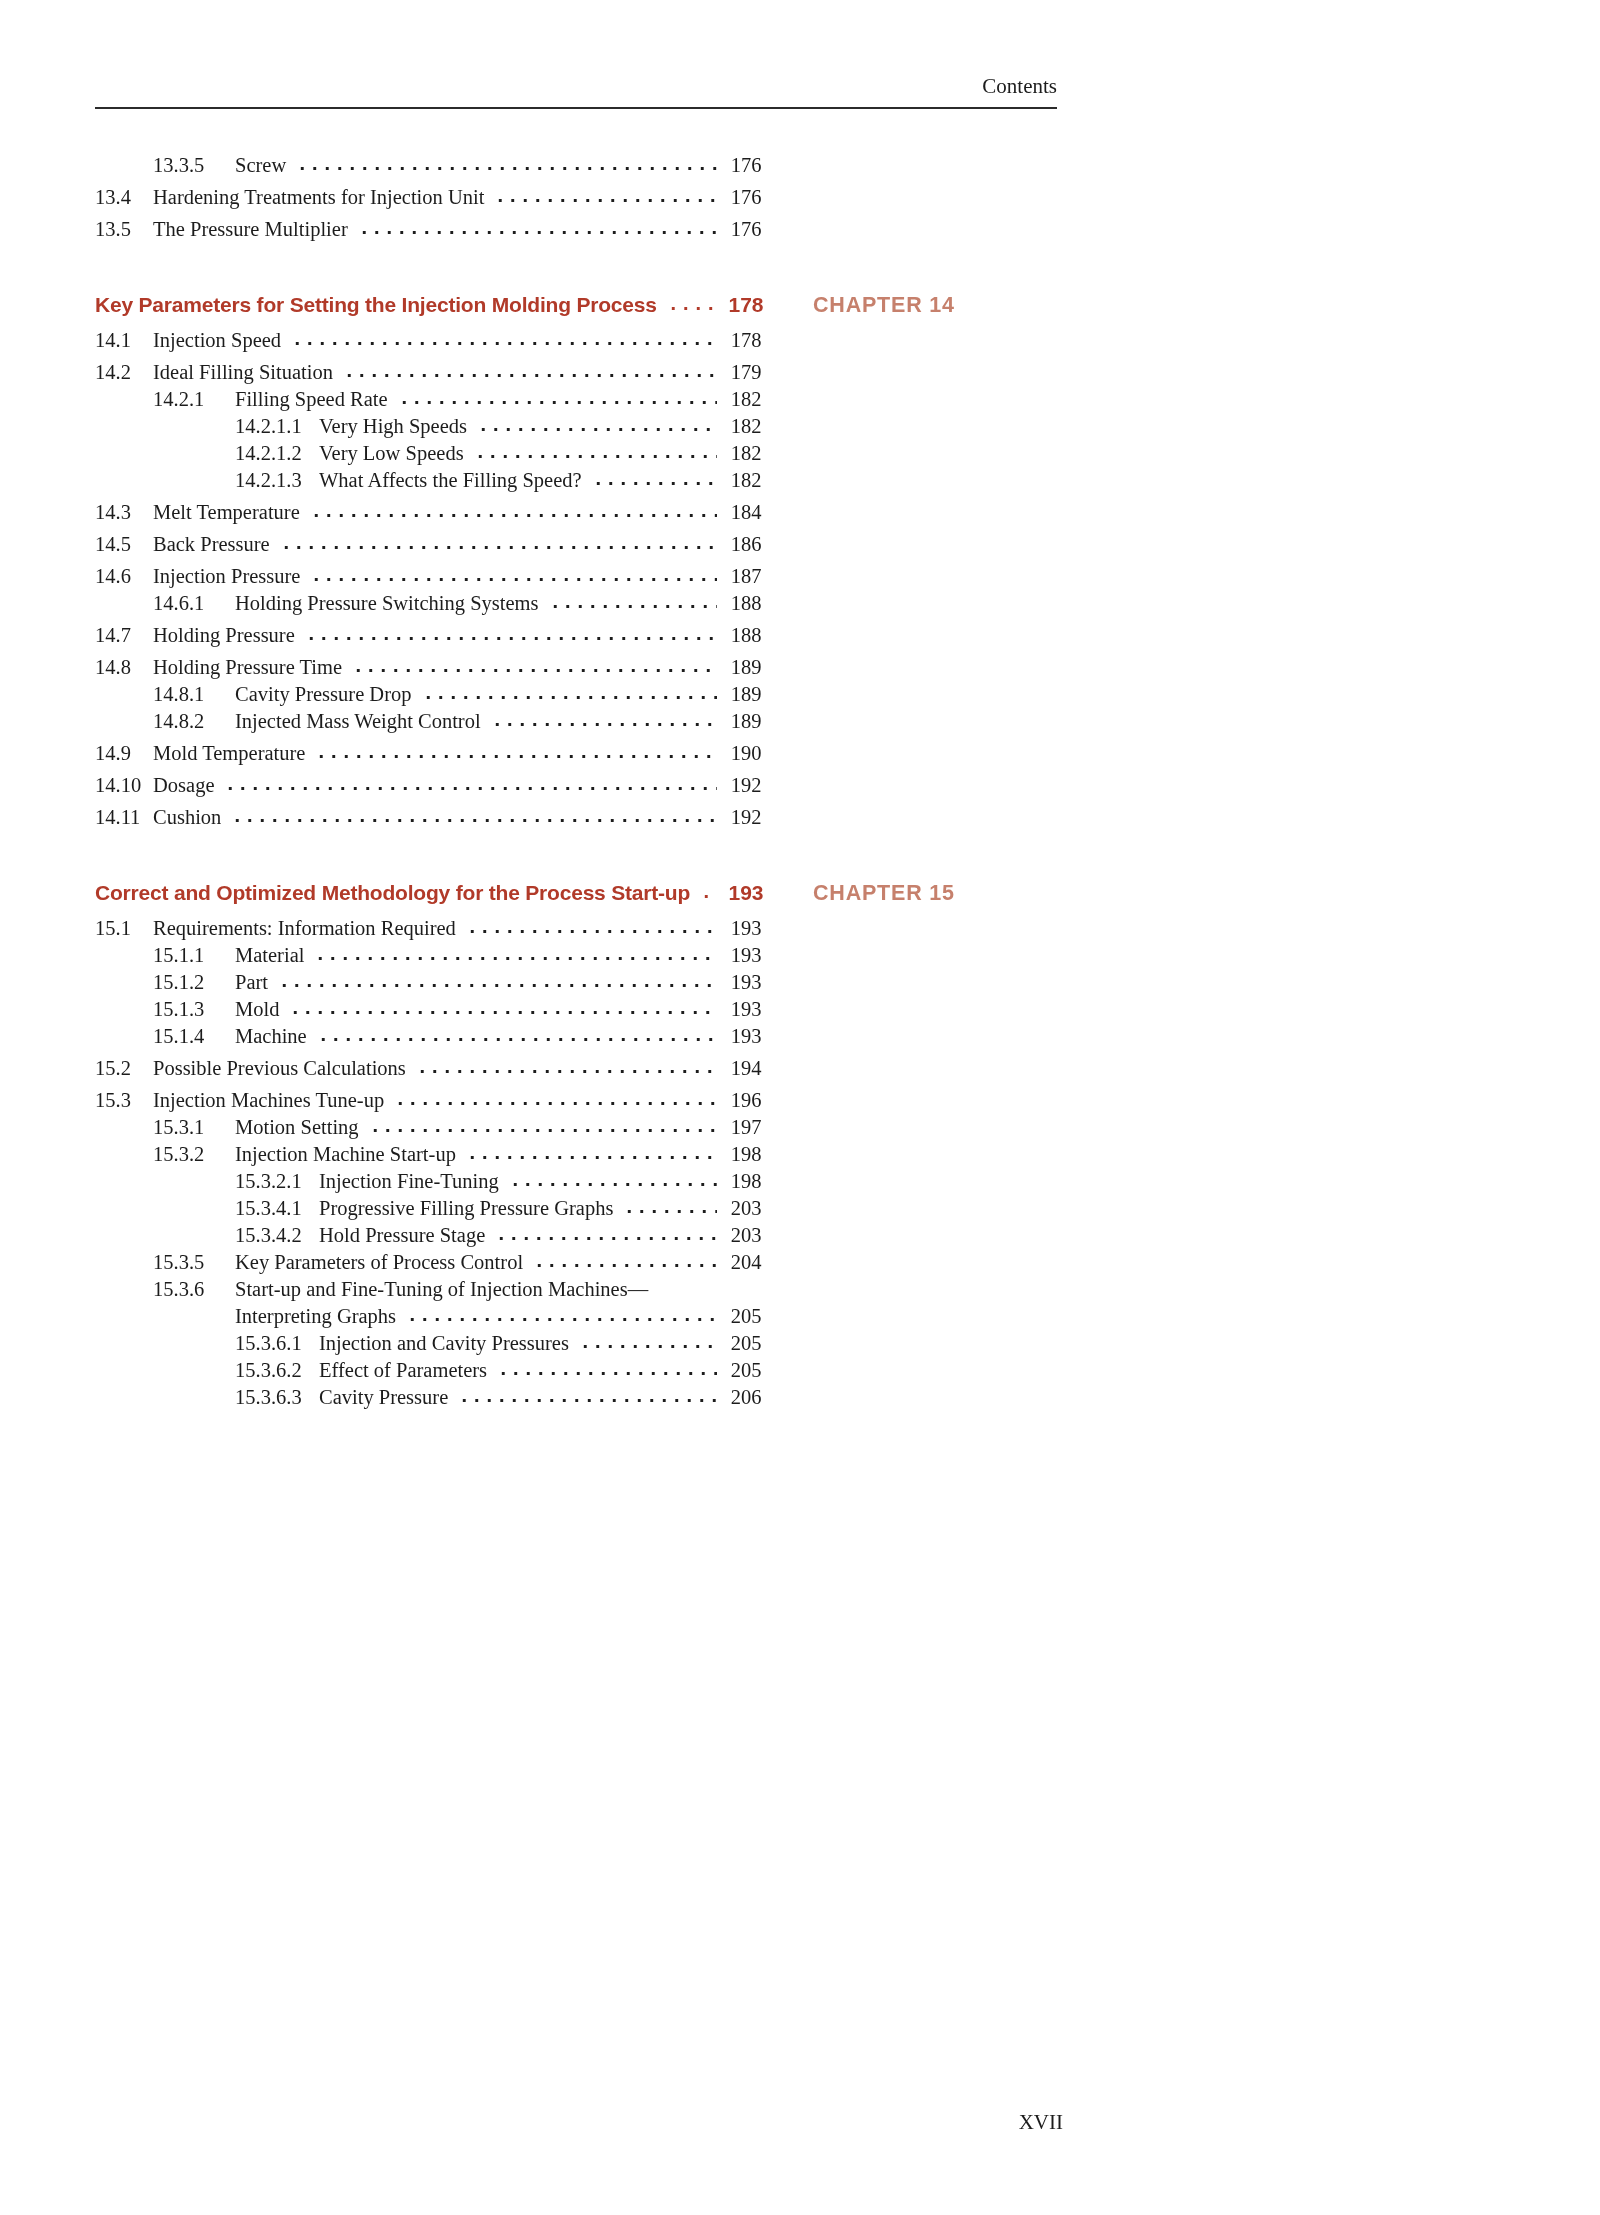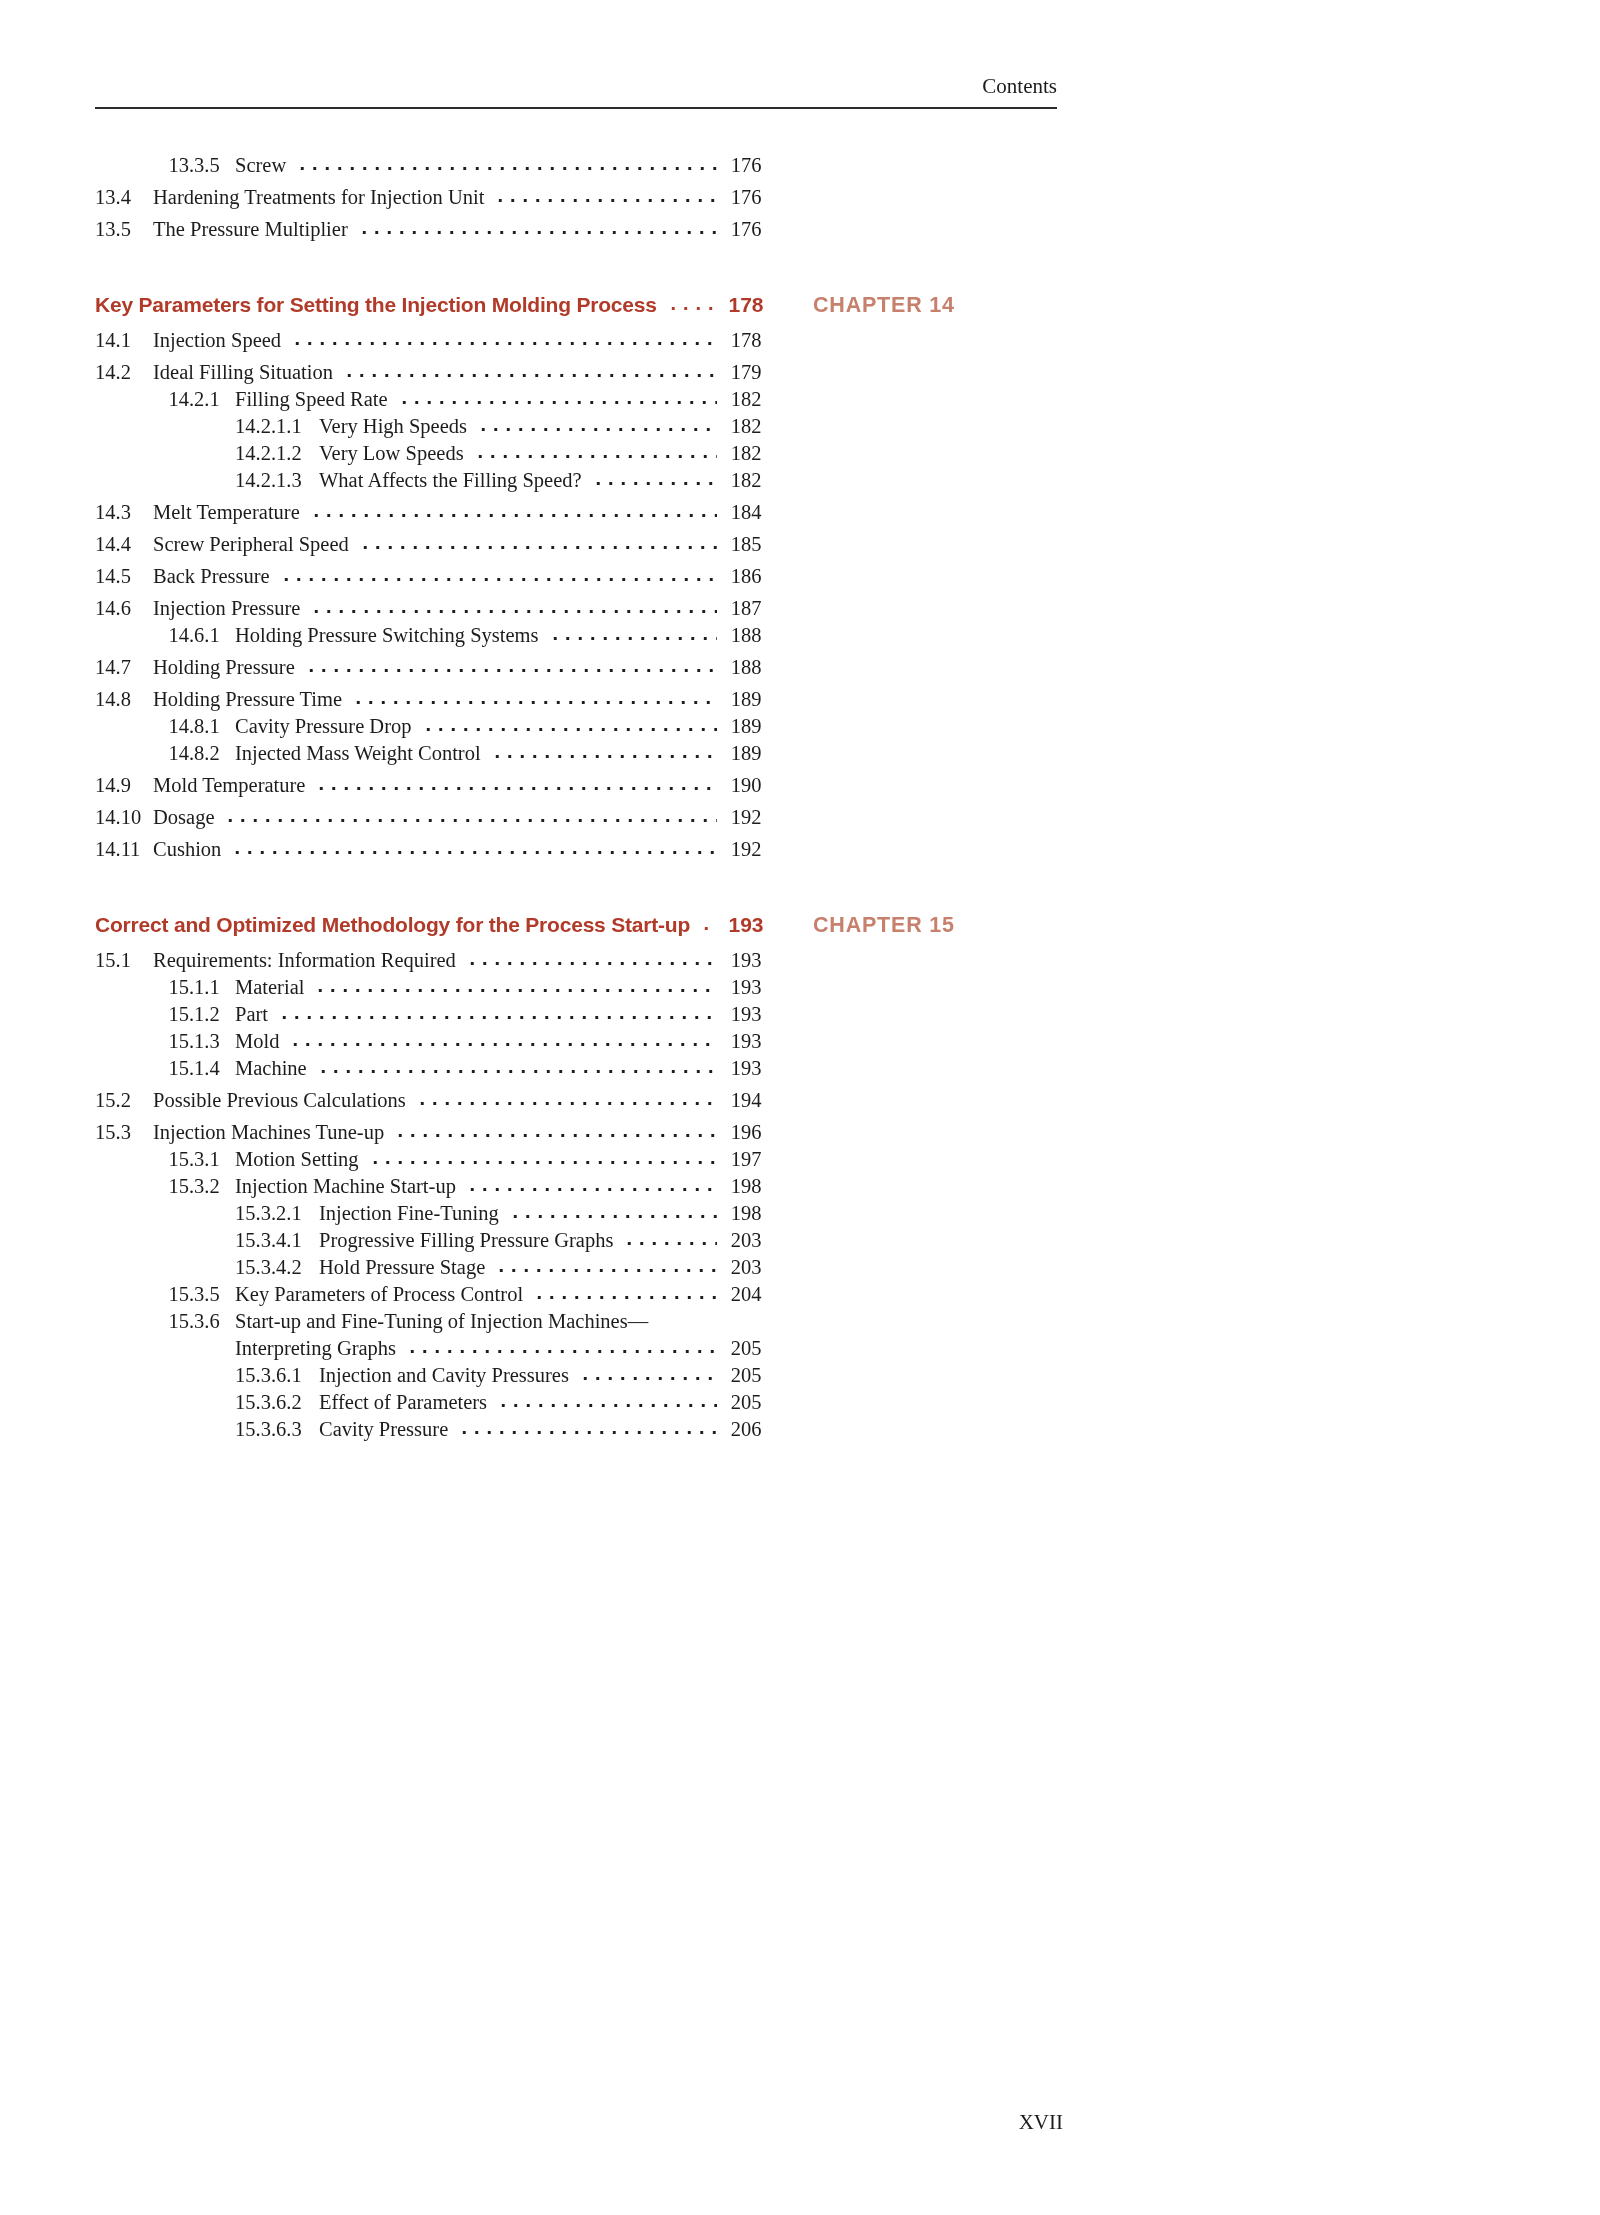--- a/index.html
+++ b/index.html
@@ -35,21 +35,21 @@
   .row-main {
     display: flex;
     align-items: baseline;
     width: 675px;
   }
   .entry-row { line-height: 27px; font-size: 20.5px; }
   .entry-row.level-1 { margin-top: 5px; }
 
   .num { flex: 0 0 auto; }
   .level-1 .num { width: 58px; }
-  .level-2 .num { margin-left: 58px; width: 82px; text-align: center; }
+  .level-2 .num { margin-left: 58px; width: 82px; }
   .level-3 .num { margin-left: 140px; width: 84px; }
   .level-cont .num { margin-left: 140px; width: 0; }
 
   .title { white-space: nowrap; }
 
   .dots {
     flex: 1 1 0;
     min-width: 0;
     height: 14px;
     margin: 0 5px 0 8px;
@@ -196,28 +196,20 @@
         <div class="row entry-row level-1">
           <div class="row-main">
             <span class="num">14.3</span>
             <span class="title">Melt Temperature</span>
             <span class="dots"></span>
             <span class="page-num">184</span>
           </div>
         </div>
         <div class="row entry-row level-1">
           <div class="row-main">
-            <span class="num">14.4</span>
-            <span class="title">Screw Peripheral Speed</span>
-            <span class="dots"></span>
-            <span class="page-num">185</span>
-          </div>
-        </div>
-        <div class="row entry-row level-1">
-          <div class="row-main">
             <span class="num">14.5</span>
             <span class="title">Back Pressure</span>
             <span class="dots"></span>
             <span class="page-num">186</span>
           </div>
         </div>
         <div class="row entry-row level-1">
           <div class="row-main">
             <span class="num">14.6</span>
             <span class="title">Injection Pressure</span>

